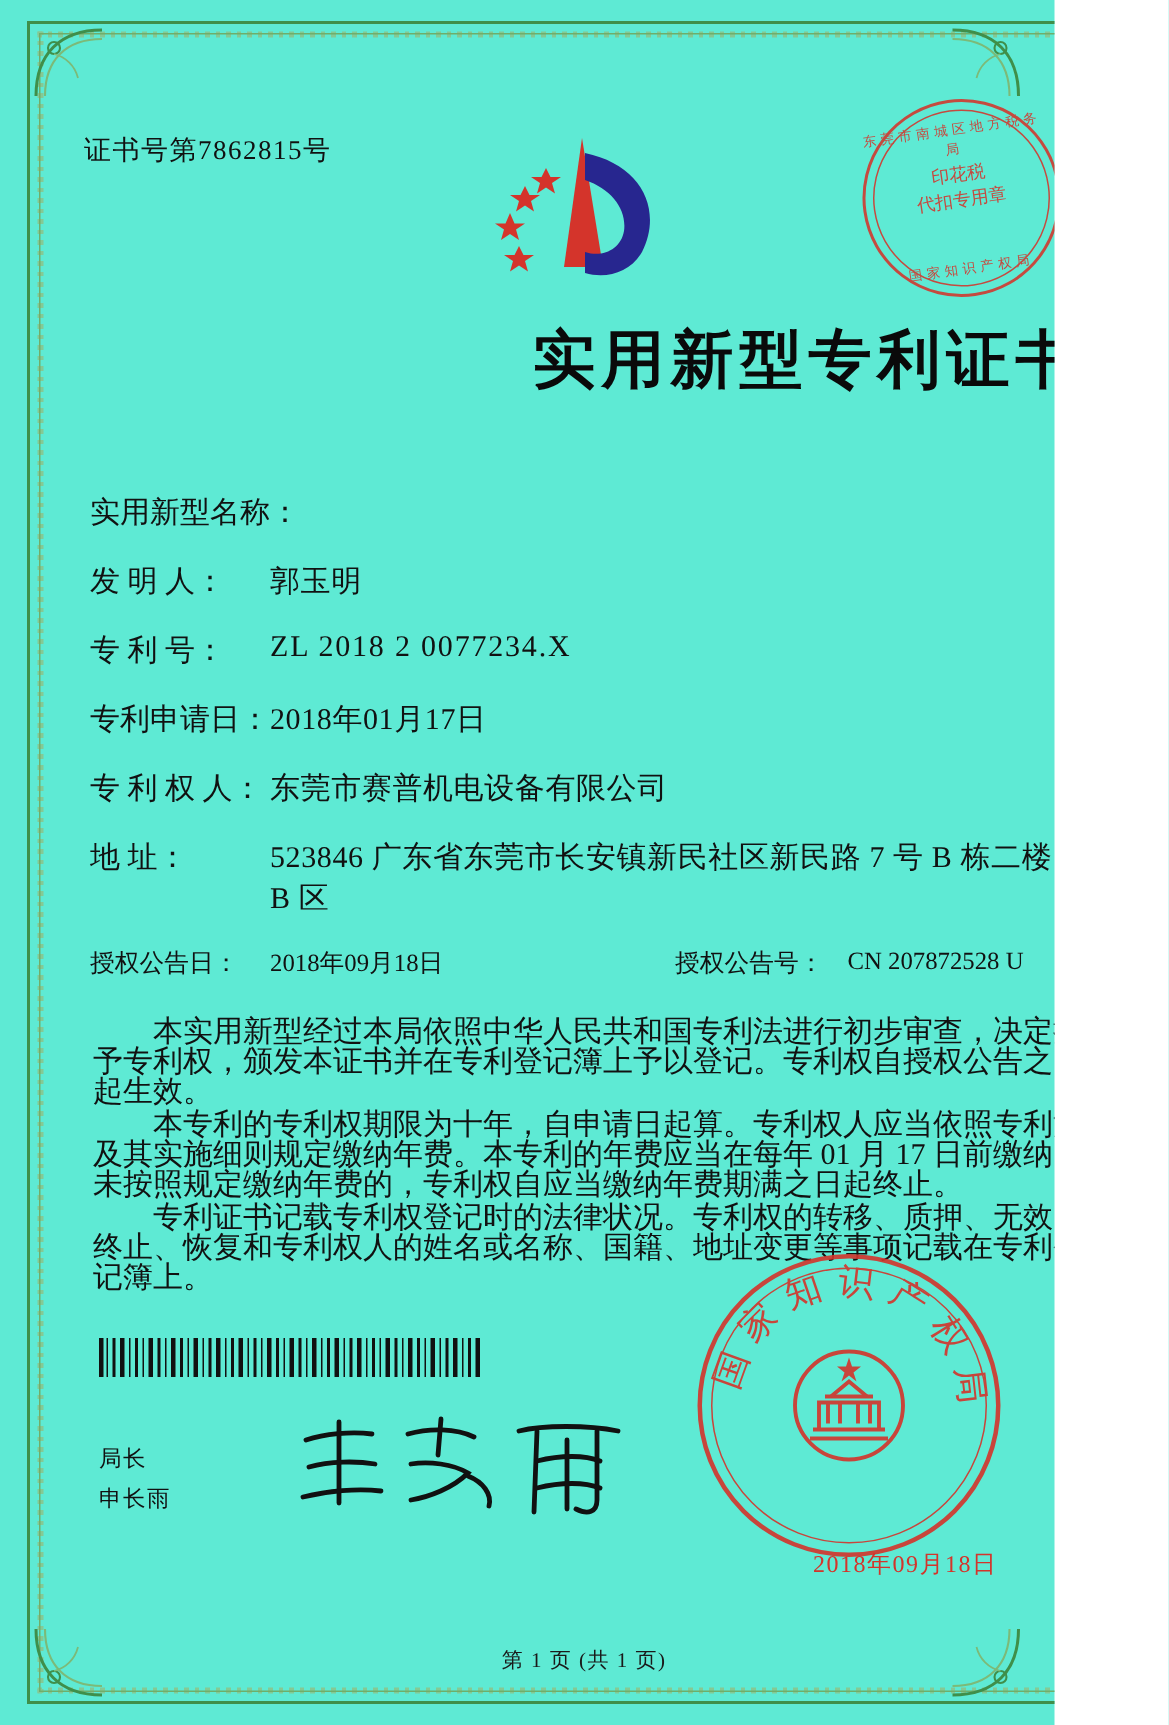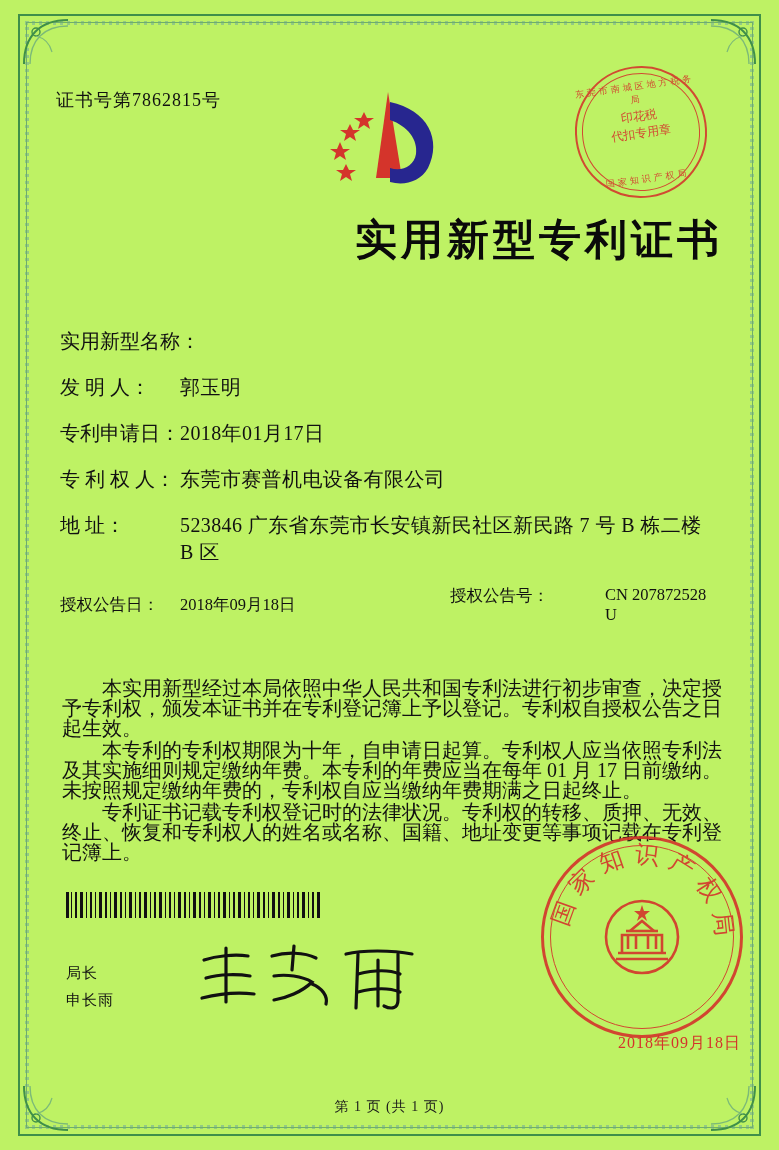--- a/index.html
+++ b/index.html
@@ -5,23 +5,23 @@
   html, body {
     margin: 0;
     padding: 0;
     background: #ffffff;
   }
   body {
     font-family: "Liberation Serif", "DejaVu Serif", serif;
   }
   #page {
     position: relative;
-    width: 779px;
+    width: 703px;
     height: 1150px;
-    background: #bef264;
+    background: #5eead4;
     overflow: hidden;
   }
   
   .border-outer {
     position: absolute;
     left: 18px; top: 14px;
     width: 743px; height: 1122px;
     border: 2px solid #3f8f4a;
     box-sizing: border-box;
   }
@@ -152,21 +152,21 @@
     letter-spacing: 1.2px;
   }
   .row-split {
     display: flex;
     align-items: center;
     font-size: 16.5px;
     color: #111;
     margin-bottom: 6px;
   }
   .row-split .left { width: 390px; flex: 0 0 390px; display:flex; }
-  .row-split .right { flex: 1; display:flex;gap:40px; }
+  .row-split .right { flex: 1; display:flex; }
   .row-split .lbl { width: 120px; flex: 0 0 120px; white-space: pre; }
   .row-split .right .lbl { width: 115px; flex: 0 0 115px; }
 
   .paras {
     position: absolute;
     left: 6px; top: 390px;
     width: 660px;
     font-size: 20px;
     line-height: 20px;
     color: #111;
@@ -314,20 +314,24 @@
 
     <h1 class="title">实用新型专利证书</h1>
 
     <div class="fields">
       <div class="field">
         <span class="lbl">实用新型名称：</span>
       </div>
       <div class="field">
         <span class="lbl">发 明 人：</span>
         <span class="val">郭玉明</span>
+      </div>
+      <div class="field">
+        <span class="lbl">专 利 号：</span>
+        <span class="val mono">ZL 2018 2 0077234.X</span>
       </div>
       <div class="field">
         <span class="lbl">专利申请日：</span>
         <span class="val">2018年01月17日</span>
       </div>
       <div class="field">
         <span class="lbl">专 利 权 人：</span>
         <span class="val">东莞市赛普机电设备有限公司</span>
       </div>
       <div class="field">

